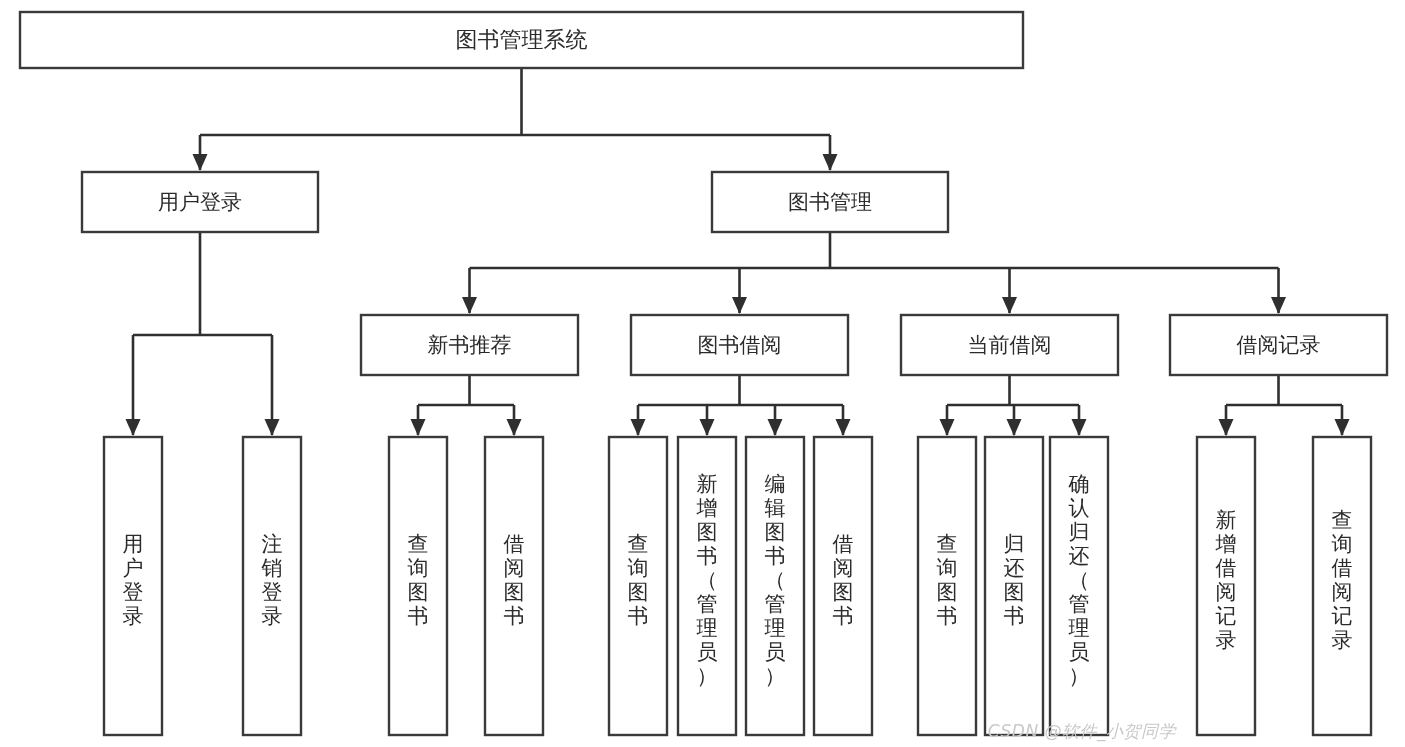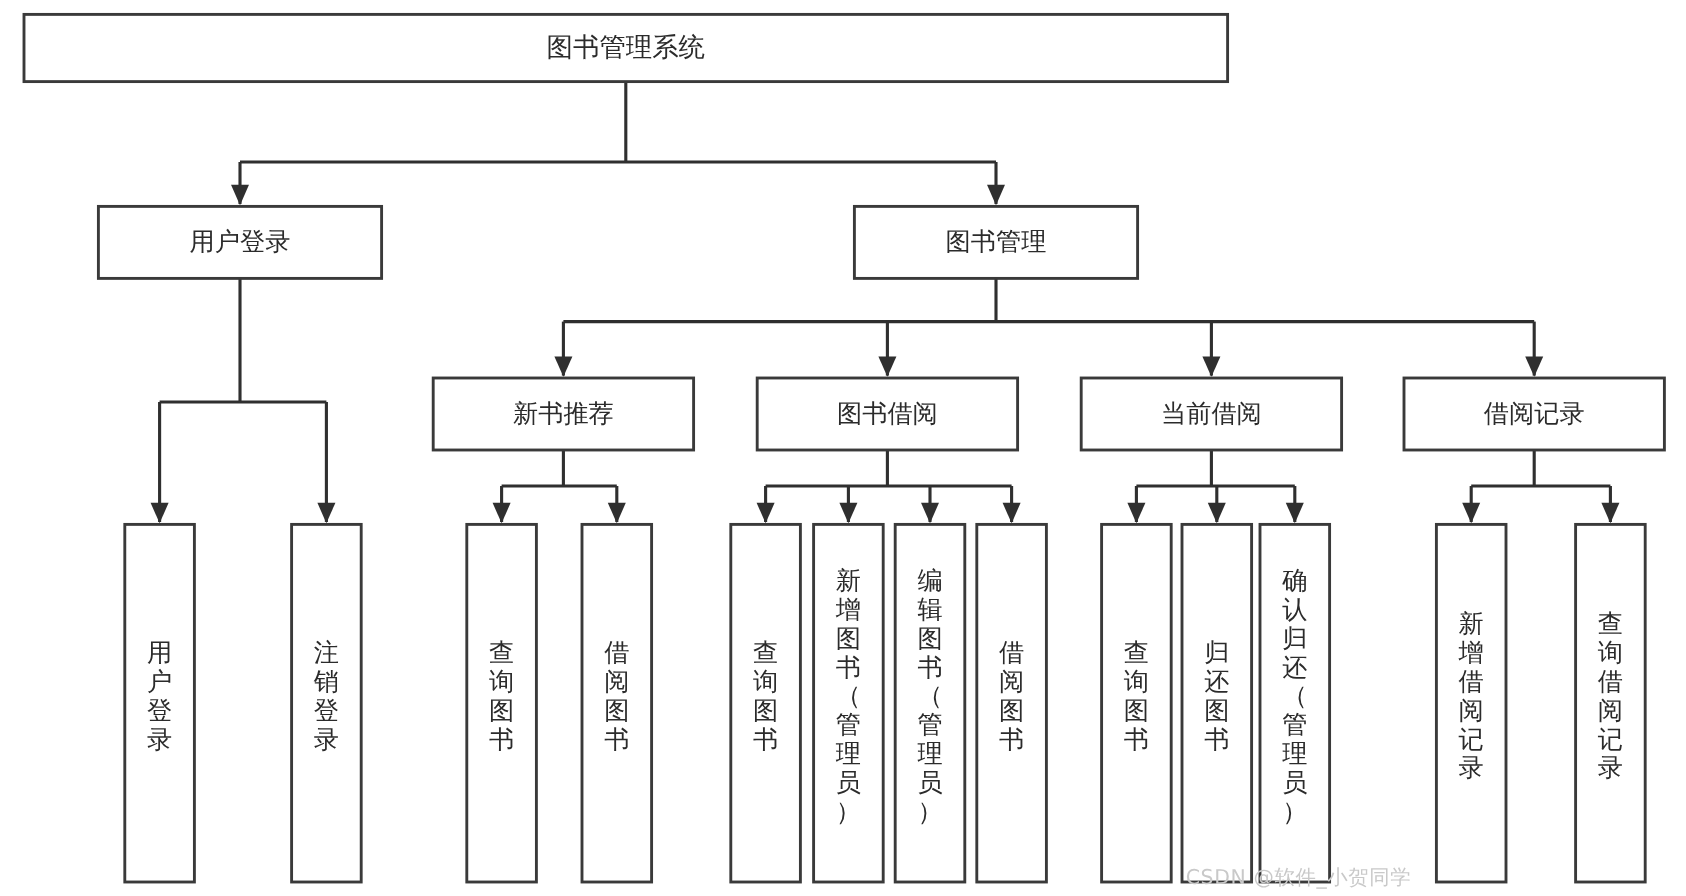--- a/index.html
+++ b/index.html
@@ -62,20 +62,21 @@
   .watermark {
     position: absolute;
     right: 8px;
     bottom: 4px;
     font-family: "DejaVu Sans", "Liberation Sans", sans-serif;
     font-size: 17px;
     color: #c9c9c9;
     letter-spacing: 0.5px;
     white-space: nowrap;
     user-select: none;
+    font-style: italic;
   }
 </style>
 </head>
 <body>
 
 <div id="diagram-root">
   <svg class="diagram" viewBox="0 0 1405 747" xmlns="http://www.w3.org/2000/svg">
     <g id="connector-layer">
         <line x1="521.5" y1="68" x2="521.5" y2="135" class="connector"></line>
         <line x1="200" y1="135" x2="830" y2="135" class="connector"></line>

